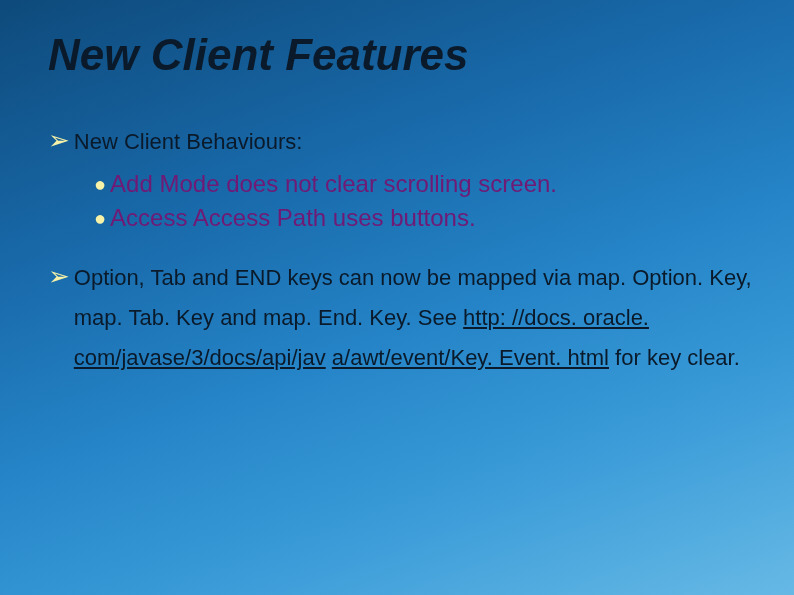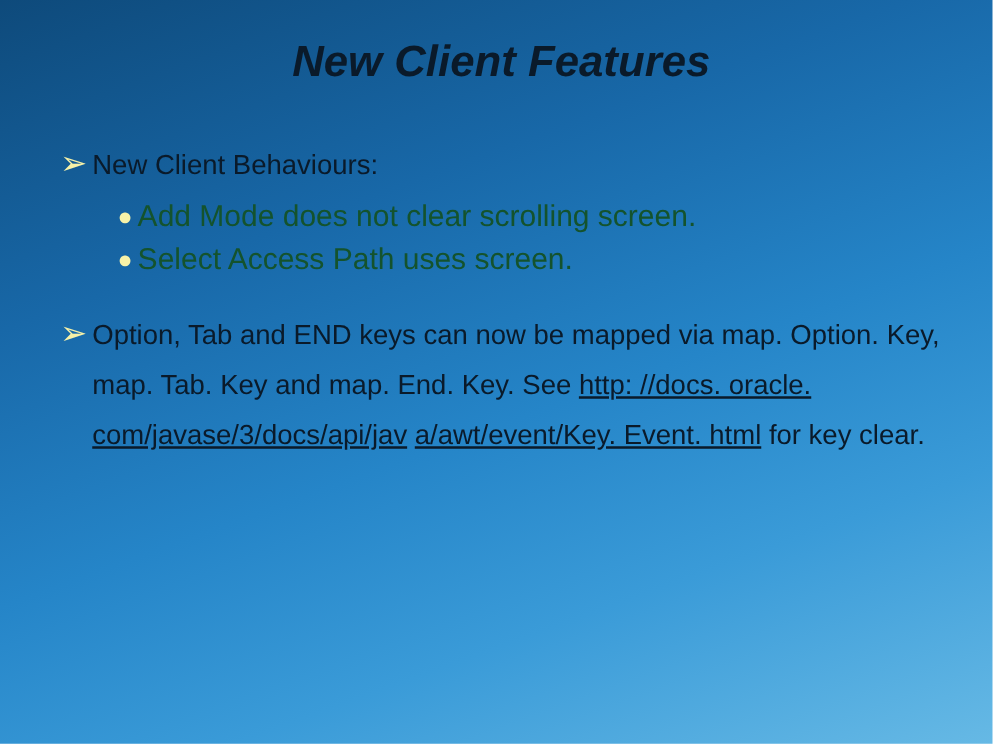--- a/index.html
+++ b/index.html
@@ -11,22 +11,22 @@
     color: #0a1a2a;
     overflow: hidden;
     position: relative;
   }
   .slide {
     padding: 30px 40px 40px 48px;
   }
   .title {
     font-style: italic;
     font-weight: bold;
-    font-size: 35px;
-    text-align: center;
+    font-size: 44px;
+    text-align: left;
     margin-bottom: 42px;
     color: #0a1a2a;
   }
   .bullet-row {
     display: flex;
     align-items: flex-start;
     margin-bottom: 6px;
   }
   .arrow-bullet {
     color: #f7f2a8;
@@ -52,21 +52,21 @@
   }
   .dot-bullet {
     color: #f7f2a8;
     font-size: 20px;
     line-height: 32px;
     margin-right: 4px;
   }
   .level2-text {
     font-size: 24px;
     line-height: 32px;
-    color: #14532d;
+    color: #701a75;
     text-align: center;
   }
   .link {
     text-decoration: underline;
     color: #0a1a2a;
   }
   .block2 {
     margin-top: 8px;
   }
 </style>
@@ -81,21 +81,21 @@
     <span class="level1-text">New Client Behaviours:</span>
   </div>
 
   <div class="sub-list">
     <div class="sub-row">
       <span class="dot-bullet">●</span>
       <span class="level2-text">Add Mode does not clear scrolling screen.</span>
     </div>
     <div class="sub-row">
       <span class="dot-bullet">●</span>
-      <span class="level2-text">Select Access Path uses screen.</span>
+      <span class="level2-text">Access Access Path uses buttons.</span>
     </div>
   </div>
 
   <div class="bullet-row block2">
     <span class="arrow-bullet">➢</span>
     <span class="level1-text"><span>Option, Tab and END keys can now be mapped via map. Option. Key, map. Tab. Key and map. End. Key. See </span><span class="link">http: //docs. oracle. com/javase/3/docs/api/jav</span> <span class="link">a/awt/event/Key. Event. html</span><span> for key clear.</span></span>
   </div>
 </div>
 
 </body></html>

